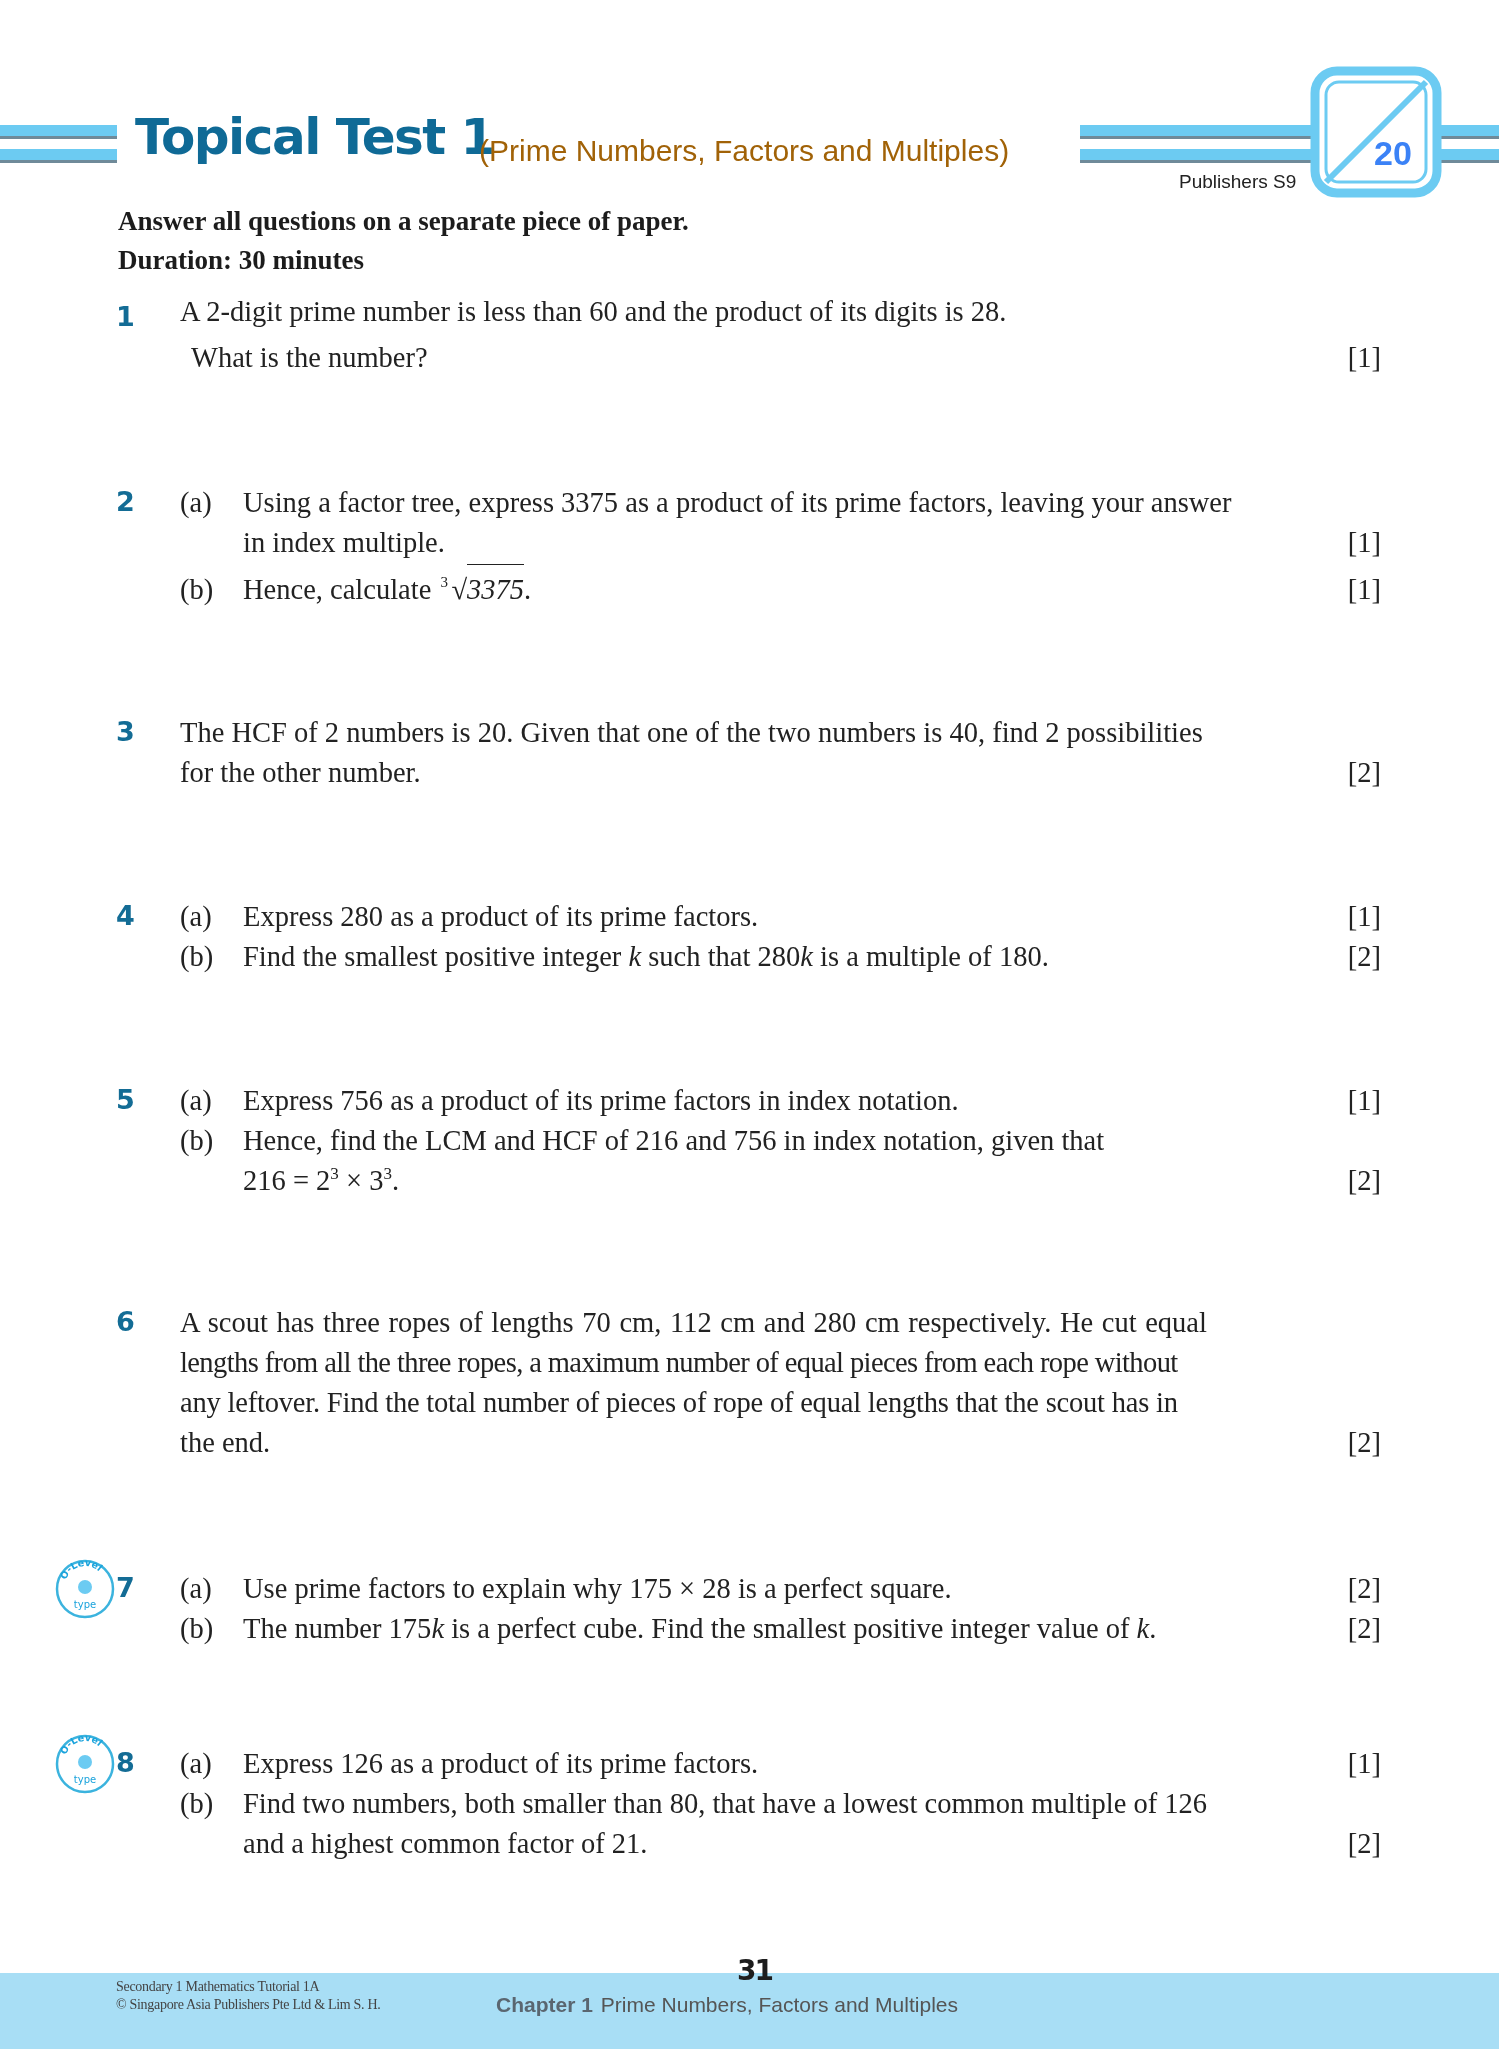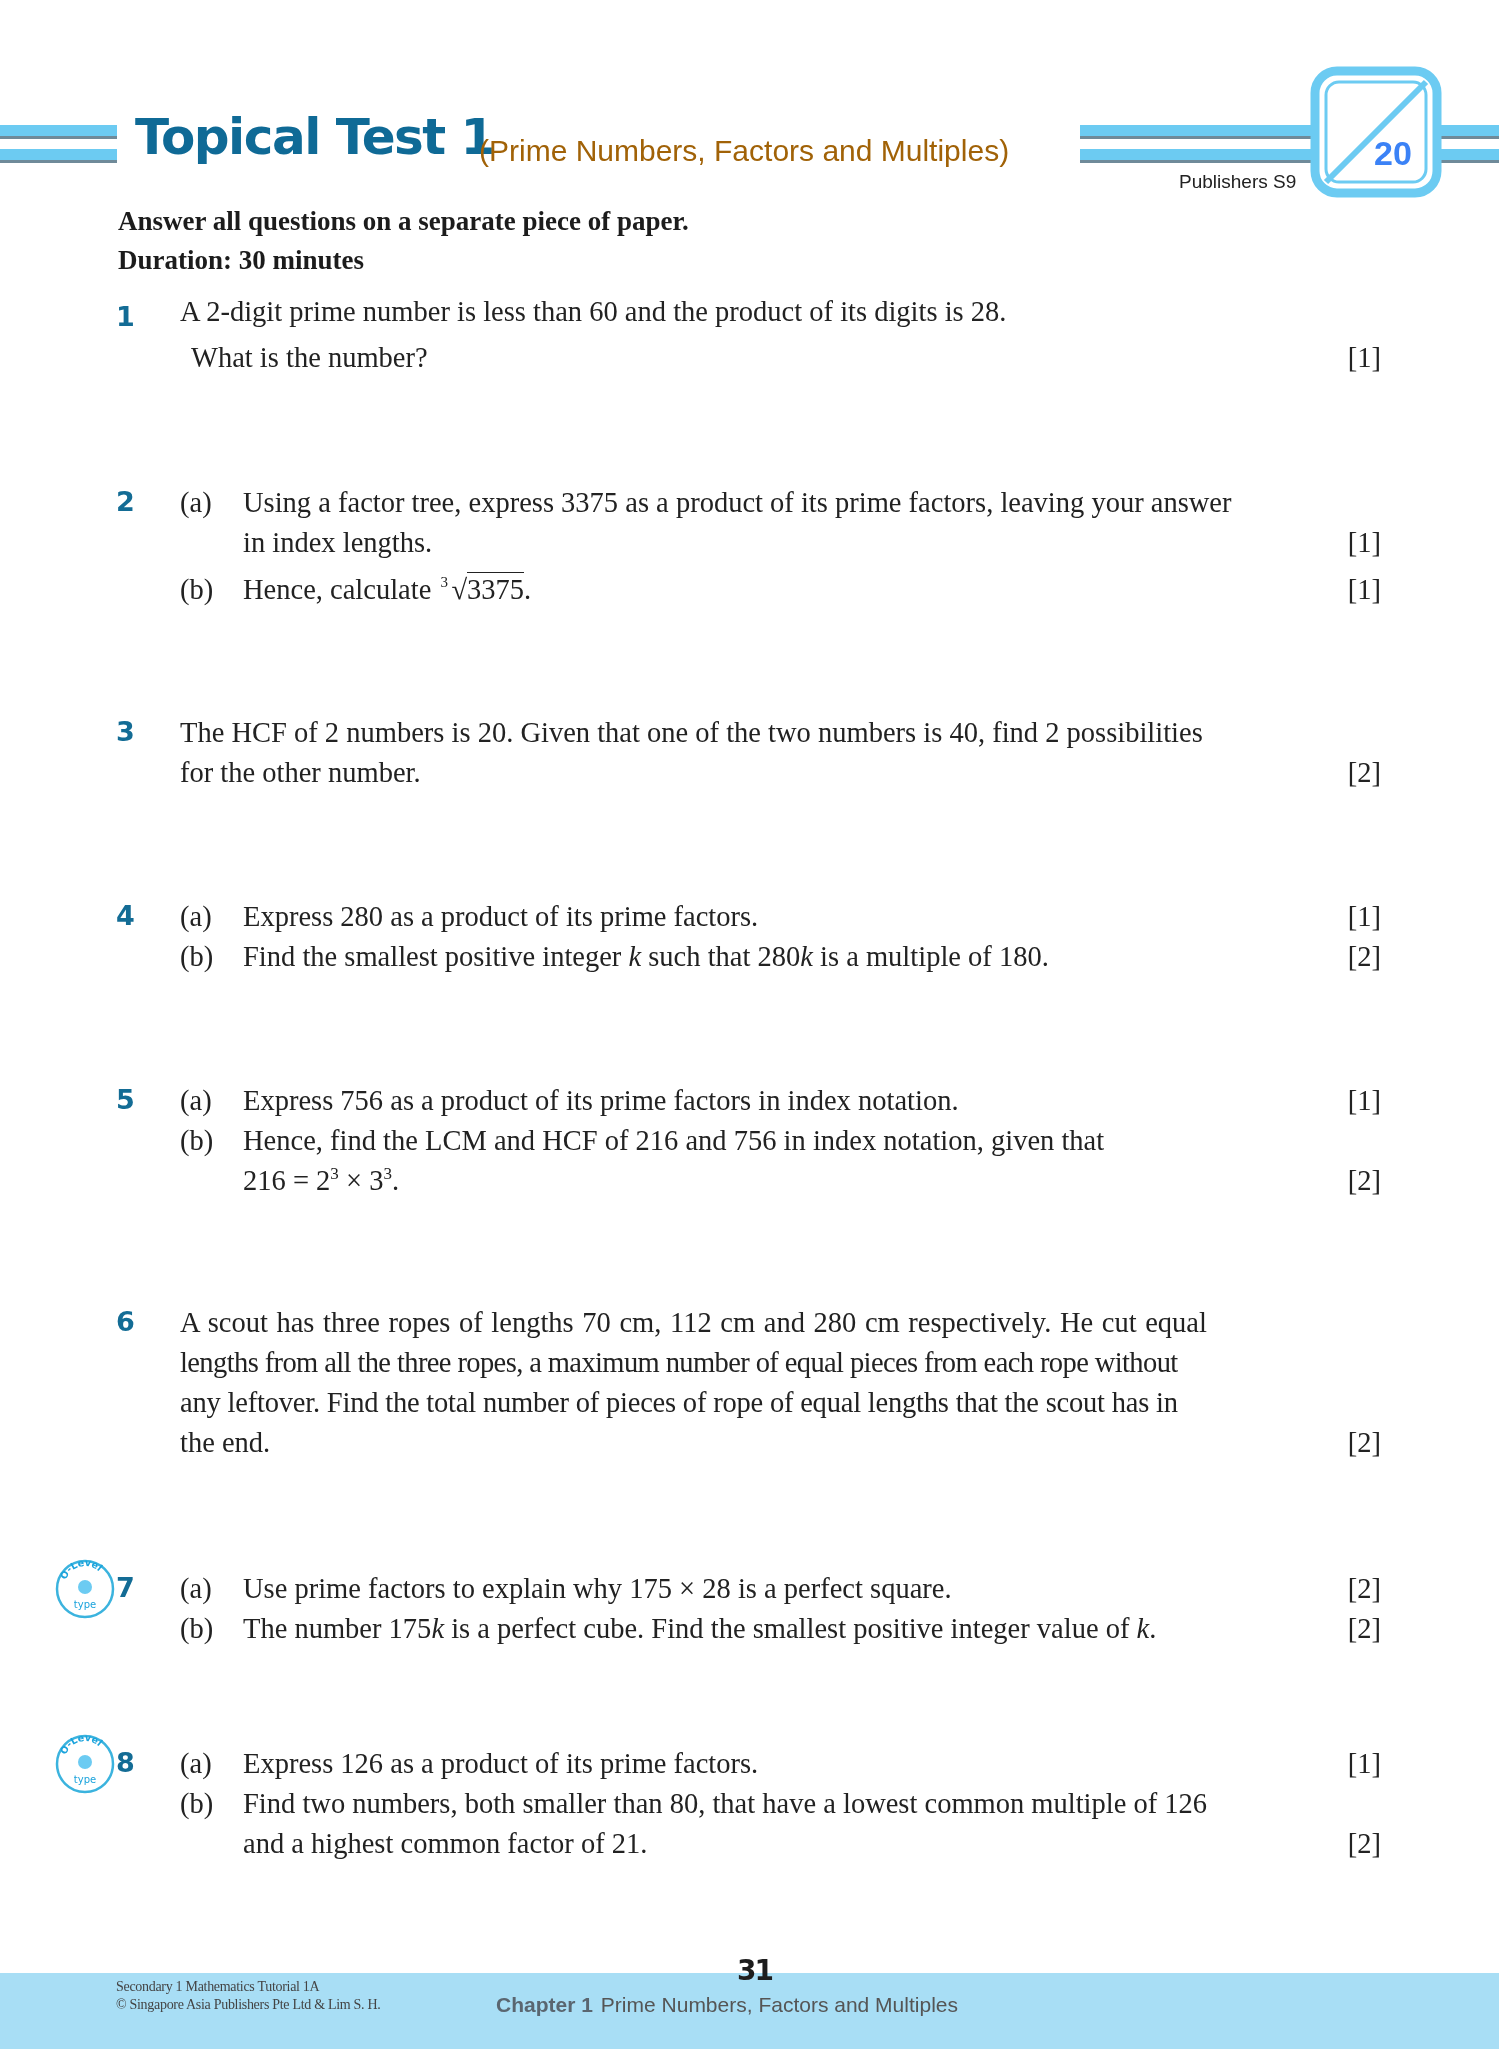--- a/index.html
+++ b/index.html
@@ -24,21 +24,21 @@
           font-size: 27px; color: #136c95; }
   .line { position: absolute; left: 180px; width: 1200px; font-size: 28.5px; line-height: 40px; white-space: nowrap; color: #222; }
   .line.sub { left: 243px; width: 1137px; }
   .plabel { position: absolute; left: 180px; font-size: 28.5px; line-height: 40px; color: #222; }
   .mark { position: absolute; right: 118px; font-size: 28.5px; line-height: 40px; color: #222; }
   i.var { font-style: italic; }
   sup { font-size: 17px; vertical-align: 11px; line-height: 0; }
   .cuberoot { position: relative; display: inline-block; }
   .cuberoot .idx { position: absolute; left: 2px; top: -8px; font-size: 15px; }
   .cuberoot .rad { display: inline-block; padding-left: 13px; }
-  .cuberoot .over { border-top: 1.5px solid #222; padding-top: 1px; }
+  .cuberoot .over { border-top: 1.5px solid #222; padding-top: 9px; font-style: italic; }
 
   .olevel { position: absolute; left: 54px; width: 62px; height: 62px; }
 
   
   .footer { position: absolute; left: 0; top: 1973px; width: 1499px; height: 76px; background: #a8def5; }
   .foot-small { position: absolute; left: 116px; font-family: "Liberation Serif", serif; font-size: 14px; color: #444; white-space: nowrap; letter-spacing: -0.3px; }
   .chapter { position: absolute; left: 496px; top: 1993px; font-family: "Liberation Sans", sans-serif; font-size: 21px; color: #555; white-space: nowrap; }
   .chapter b { color: #5a6670; font-weight: bold; margin-right: 8px; }
   .pageno { position: absolute; left: 737px; top: 1954px; font-family: "DejaVu Sans", sans-serif; font-weight: bold; font-size: 28px;
             color: #1d1d1d; letter-spacing: -2px; }
@@ -73,21 +73,21 @@
   <div class="qnum" style="top:301px;">1</div>
   <div class="line" style="top:292px;">A 2-digit prime number is less than 60 and the product of its digits is 28.</div>
   <div class="line" style="top:338px;margin-left:11px;">What is the number?</div>
   <div class="mark" style="top:338px;">[1]</div>
 </div>
 
 <div>
   <div class="qnum" style="top:486px;">2</div>
   <div class="plabel" style="top:483px;">(a)</div>
   <div class="line sub" style="top:483px;">Using a factor tree, express 3375 as a product of its prime factors, leaving your answer</div>
-  <div class="line sub" style="top:523px;">in index lengths.</div>
+  <div class="line sub" style="top:523px;">in index multiple.</div>
   <div class="mark" style="top:523px;">[1]</div>
 
   <div class="plabel" style="top:570px;">(b)</div>
   <div class="line sub" style="top:570px;">
     <span>Hence, calculate </span><span class="cuberoot"><span class="idx">3</span><span class="rad">√<span class="over">3375</span></span></span><span>.</span>
   </div>
   <div class="mark" style="top:570px;">[1]</div>
 </div>
 
 <div>

